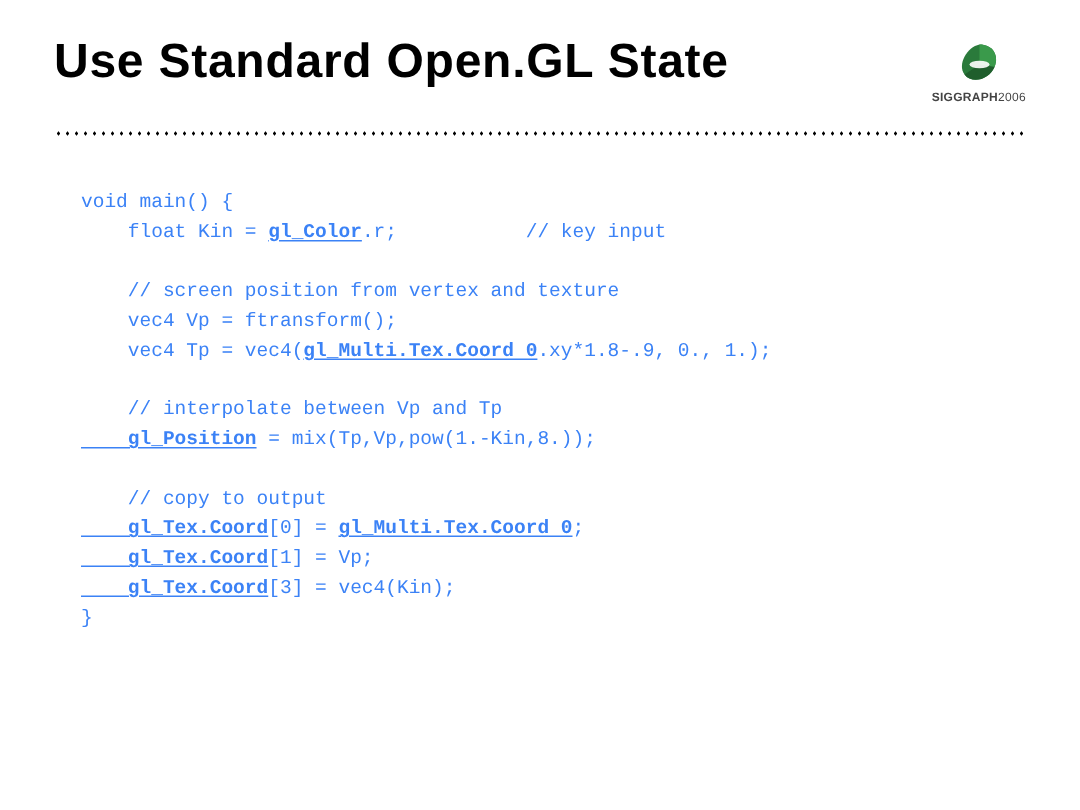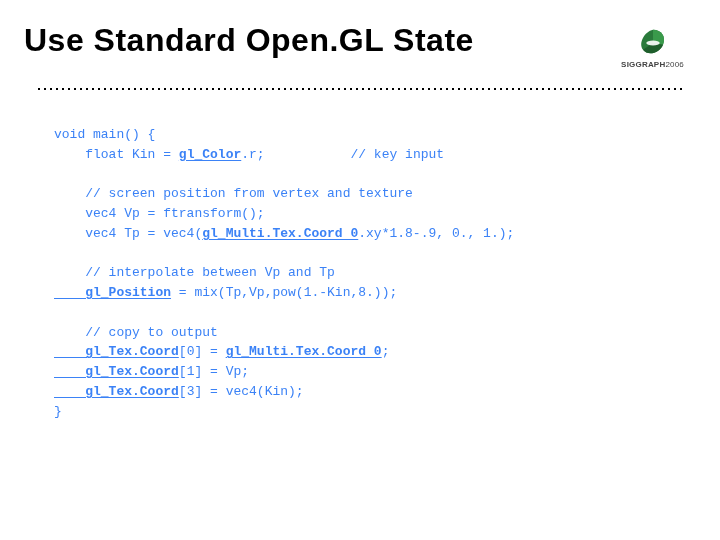--- a/index.html
+++ b/index.html
@@ -8,21 +8,21 @@
     height: 540px;
     background: #ffffff;
     font-family: Arial, Helvetica, sans-serif;
     position: relative;
     overflow: hidden;
   }
   .header {
     display: flex;
     justify-content: space-between;
     align-items: flex-start;
-    padding: 22px 36px 0 24px;
+    padding: 22px 36px 0 36px;
   }
   .title {
     font-size: 32px;
     font-weight: bold;
     color: #000;
     letter-spacing: 0.5px;
   }
   .logo {
     display: flex;
     flex-direction: column;

